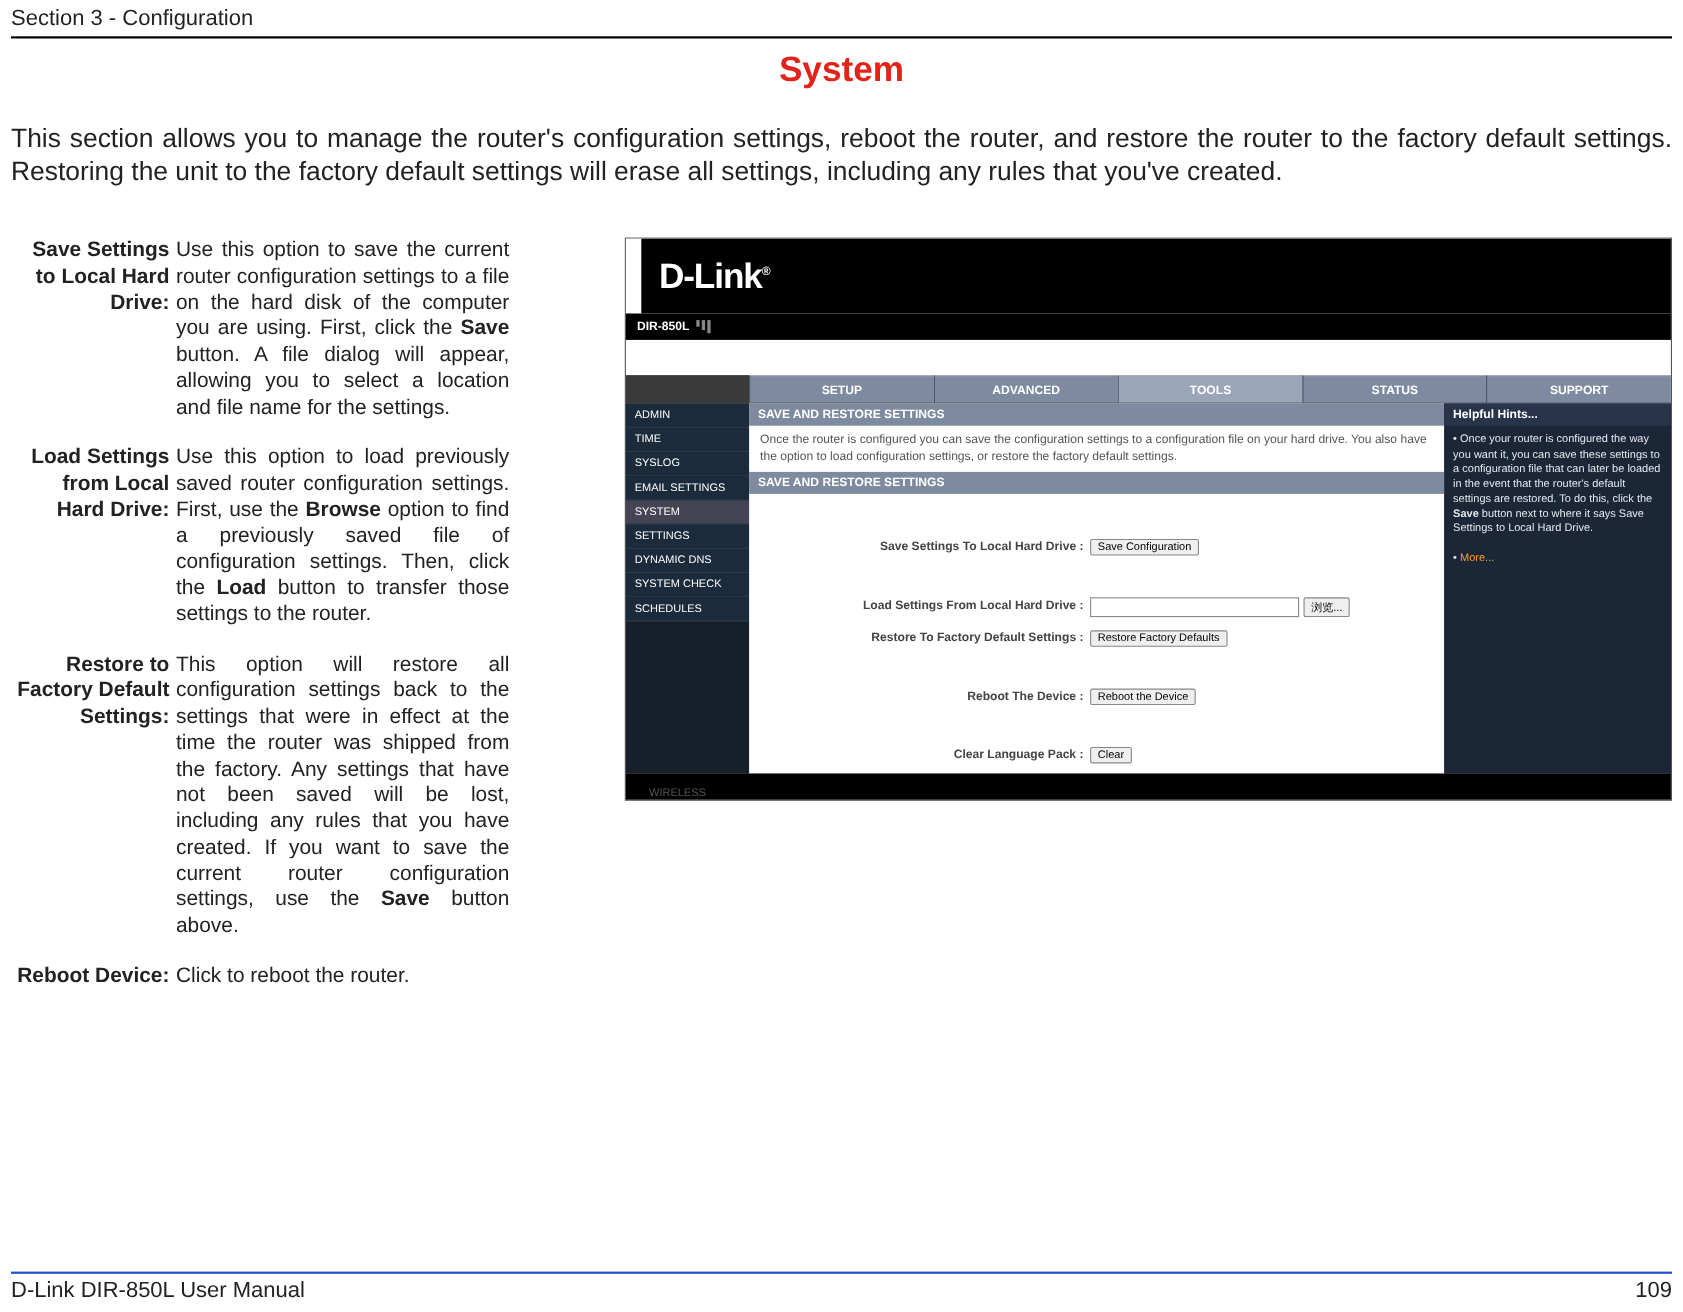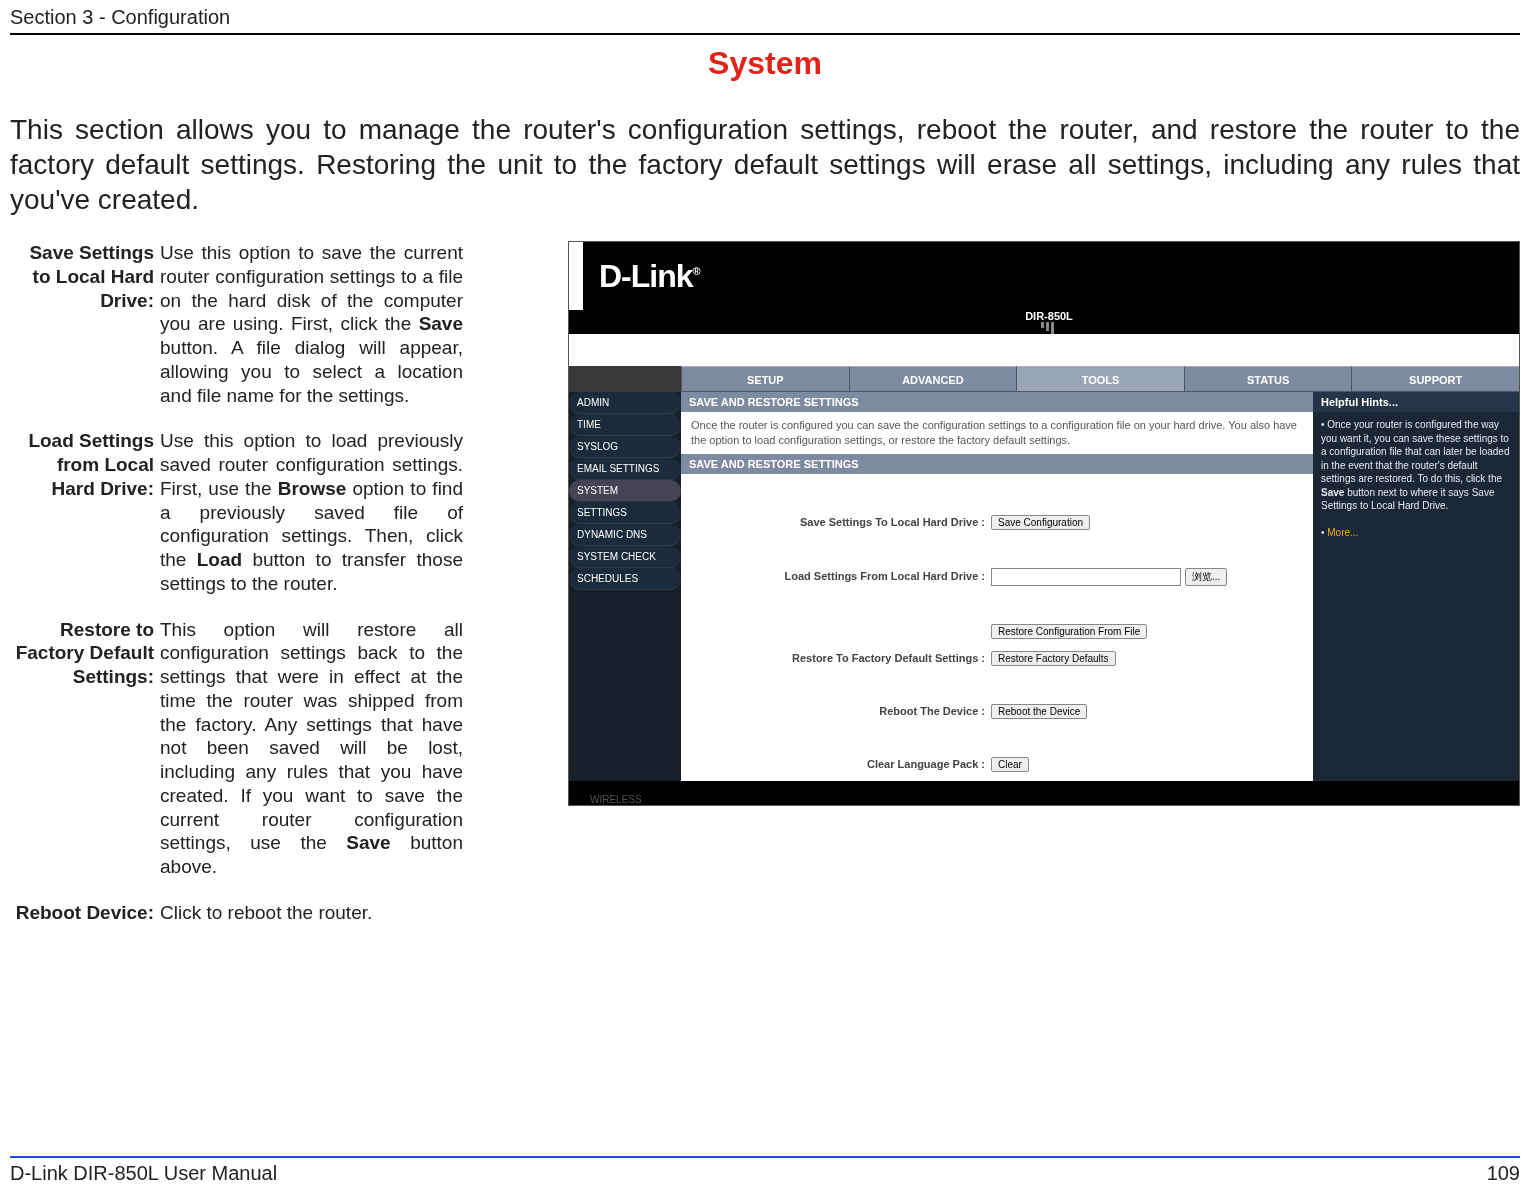--- a/index.html
+++ b/index.html
@@ -1,46 +1,46 @@
 <!DOCTYPE html>
 <html><head>
 <meta charset="utf-8">
 <style>
   * { box-sizing: border-box; margin: 0; padding: 0; }
   body { font-family: "Myriad Pro", "Segoe UI", Arial, sans-serif; color: #222; width: 1530px; height: 1193px; position: relative; background: #fff; }
   .page { padding: 0 10px; }
   .top-section { font-size: 20px; padding: 6px 0 4px 0; }
   .hr { border-top: 2px solid #000; margin-bottom: 10px; }
   .page-title { text-align: center; color: #e2231a; font-size: 32px; font-weight: 600; margin: 10px 0 30px 0; }
-  .intro { font-size: 28px; line-height: 1.25; margin-bottom: 24px; text-align: justify; }
+  .intro { font-size: 24px; line-height: 1.25; margin-bottom: 44px; text-align: justify; }
   .content-row { display: flex; gap: 8px; }
   .defs { width: 559px; }
   .def-row { display: flex; margin-bottom: 22px; }
   .def-label { width: 150px; text-align: right; font-weight: 700; font-size: 19px; line-height: 1.25; padding-right: 6px; }
   .def-body { width: 303px; font-size: 19px; line-height: 1.25; text-align: justify; }
   .def-body b { font-weight: 700; }
   .shot-wrap { flex: 1; }
 
   
   .router { width: 952px; border: 1px solid #555; font-family: Verdana, Arial, sans-serif; font-size: 11px; color: #333; }
   .r-top { background: #fff; height: 68px; display: flex; align-items: center; padding-left: 14px; }
   .dlink-logo { font-family: Arial, sans-serif; font-size: 32px; font-weight: 700; color: #fff; background: #000; padding: 0; letter-spacing: -1px; }
   .r-top-inner { background: #000; width: 100%; height: 100%; display:flex; align-items:center; padding-left:16px;}
   .dlink-r { font-size: 11px; vertical-align: super; }
-  .r-stripes { height: 24px; background: #000; display:flex; align-items:center;flex-direction:column; }
+  .r-stripes { height: 24px; background: #000; display:flex; align-items:center; }
   .r-stripes .model { color:#fff; font-size:11px; padding-left:10px; font-weight:bold; }
   .r-stripes .bars { margin-left:6px; display:flex; gap:2px; }
   .r-stripes .bar { width:3px; background:#888; }
   .r-nav { display: flex; height: 26px; margin-top: 32px; }
   .r-nav-left { width: 112px; background: #3a3a3a; }
   .r-nav-item { flex: 1; background: #7e8aa0; color: #fff; text-align: center; line-height: 26px; font-weight: bold; font-size: 11px; border-left: 1px solid #4a5568; border-top:1px solid #aab; border-bottom:1px solid #556;}
   .r-nav-item.active { background: #9aa5b8; }
   .r-body { display: flex; min-height: 296px; background: #17202a; }
   .r-side { width: 112px; background: #17202a; }
-  .r-side-item { color: #fff; font-size: 10px; padding: 5px 8px; border-bottom: 1px solid #2f3a46; background:#1b2b3b;border-radius:11px;}
+  .r-side-item { color: #fff; font-size: 10px; padding: 5px 8px; border-bottom: 1px solid #2f3a46; background:#1b2b3b;}
   .r-side-item.active { background: #445; }
   .r-main { flex: 1; background: #fff; padding: 0; }
   .r-panel-head { background: #7e8aa0; color: #fff; font-weight: bold; font-size: 11px; padding: 4px 8px; }
   .r-panel-body { padding: 6px 10px 6px 10px; font-size: 11px; color: #555; line-height: 1.35; }
   .r-form-row { display: flex; align-items: center; padding: 3px 0; margin-top: 32px; }
   .r-form-label { width: 300px; text-align: right; font-weight: bold; color: #444; padding-right: 6px; font-size:11px;}
   .r-btn { font-size: 10px; padding: 1px 6px; background: #efefef; border: 1px solid #888; border-radius: 2px; }
   .r-input { width: 190px; height: 18px; border: 1px solid #888; font-size: 10px; background:#fff;}
   .r-right { width: 206px; background: #1b2636; color: #e6e9ef; padding: 0; }
   .r-right-head { background: #27344a; color:#fff; font-weight:bold; padding:4px 8px; font-size:11px;}
@@ -135,24 +135,20 @@
             <div class="r-panel-body">
               <div class="r-form-row">
                 <div class="r-form-label">Save Settings To Local Hard Drive  :</div>
                 <button class="r-btn">Save Configuration</button>
               </div>
               <div class="r-form-row">
                 <div class="r-form-label">Load Settings From Local Hard Drive  :</div>
                 <input class="r-input" style="">
                 <button class="r-btn" style="margin-left:4px">浏览...</button>
               </div>
-              <div class="r-form-row">
-                <div class="r-form-label"></div>
-                <button class="r-btn">Restore Configuration From File</button>
-              </div>
               <div class="r-form-row" style="margin-top:6px">
                 <div class="r-form-label">Restore To Factory Default Settings  :</div>
                 <button class="r-btn">Restore Factory Defaults</button>
               </div>
               <div class="r-form-row">
                 <div class="r-form-label">Reboot The Device  :</div>
                 <button class="r-btn">Reboot the Device</button>
               </div>
               <div class="r-form-row">
                 <div class="r-form-label">Clear Language Pack  :</div>

